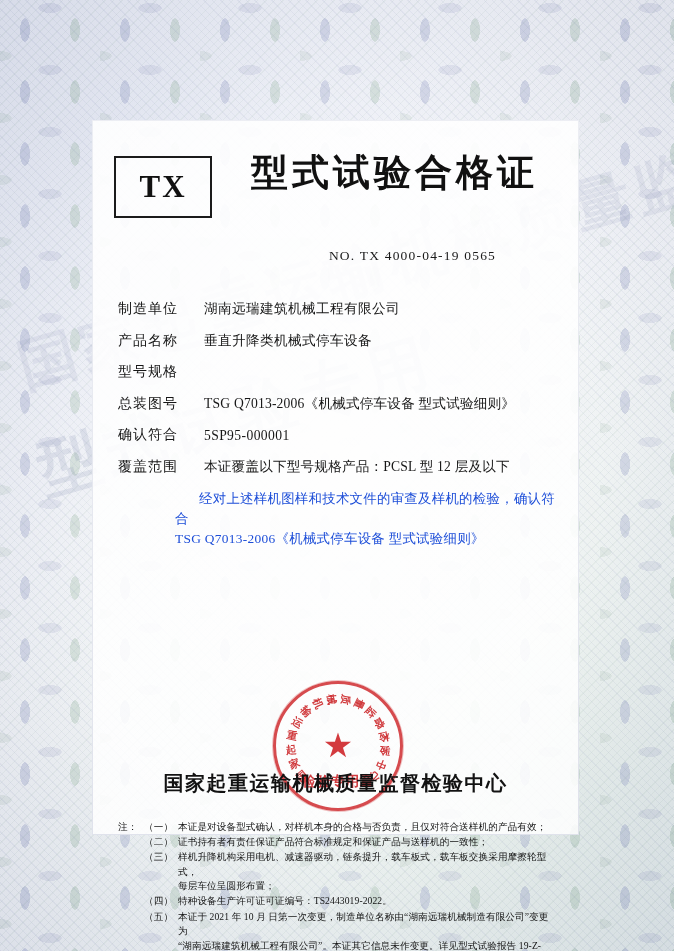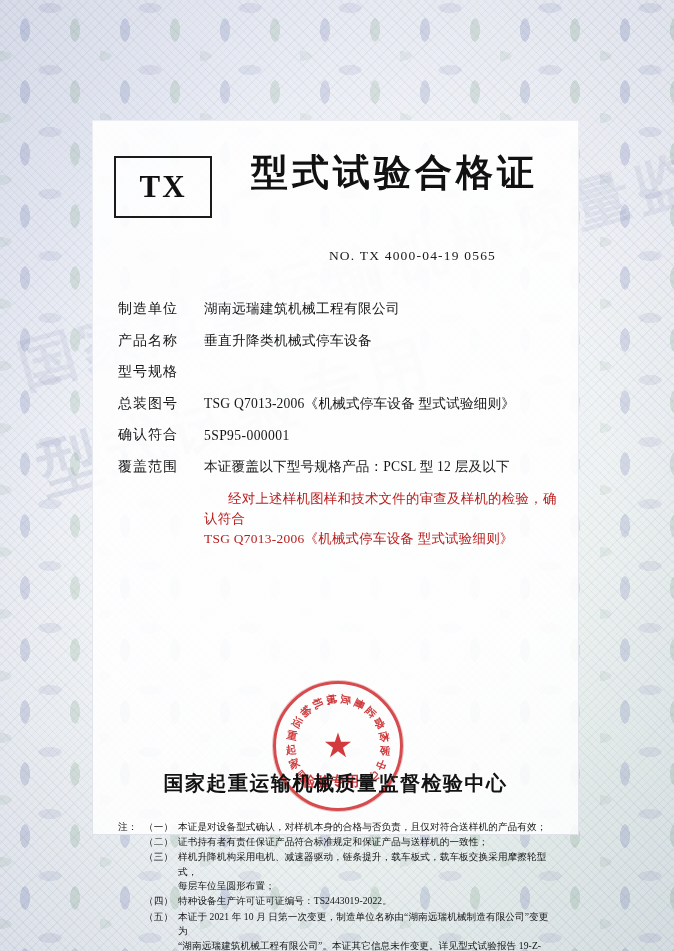--- a/index.html
+++ b/index.html
@@ -171,24 +171,24 @@
     flex: 1;
     font-size: 13.6px;
     letter-spacing: 0.4px;
     color: #161616;
     white-space: nowrap;
   }
   .value.wide { letter-spacing: 0.2px; }
 
   .note-lines {
     margin-top: 4px;
-    margin-left: 86px;
+    margin-left: 57px;
     font-size: 13.4px;
     line-height: 20px;
-    color: #b91c1c;
+    color: #1d4ed8;
     letter-spacing: 0.3px;
   }
   .note-lines div:first-child { text-indent: 24px; }
 
   .issue-row {
     margin-top: 16px;
   }
 
   
   .seal {

